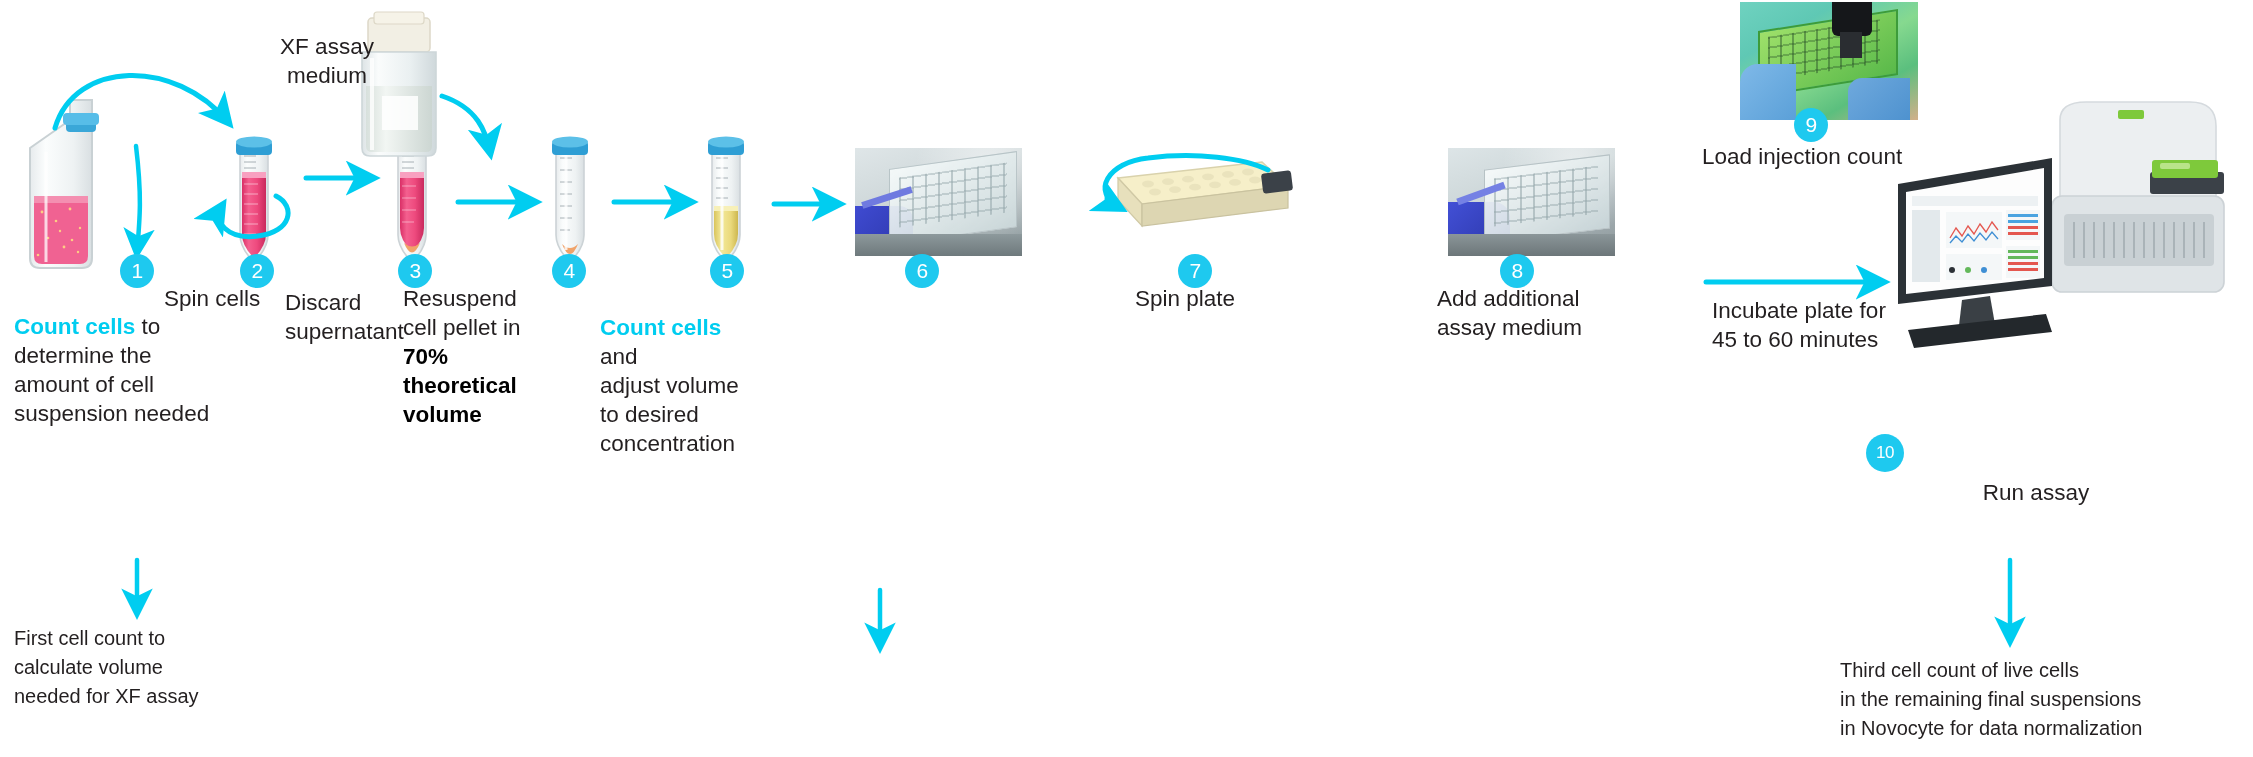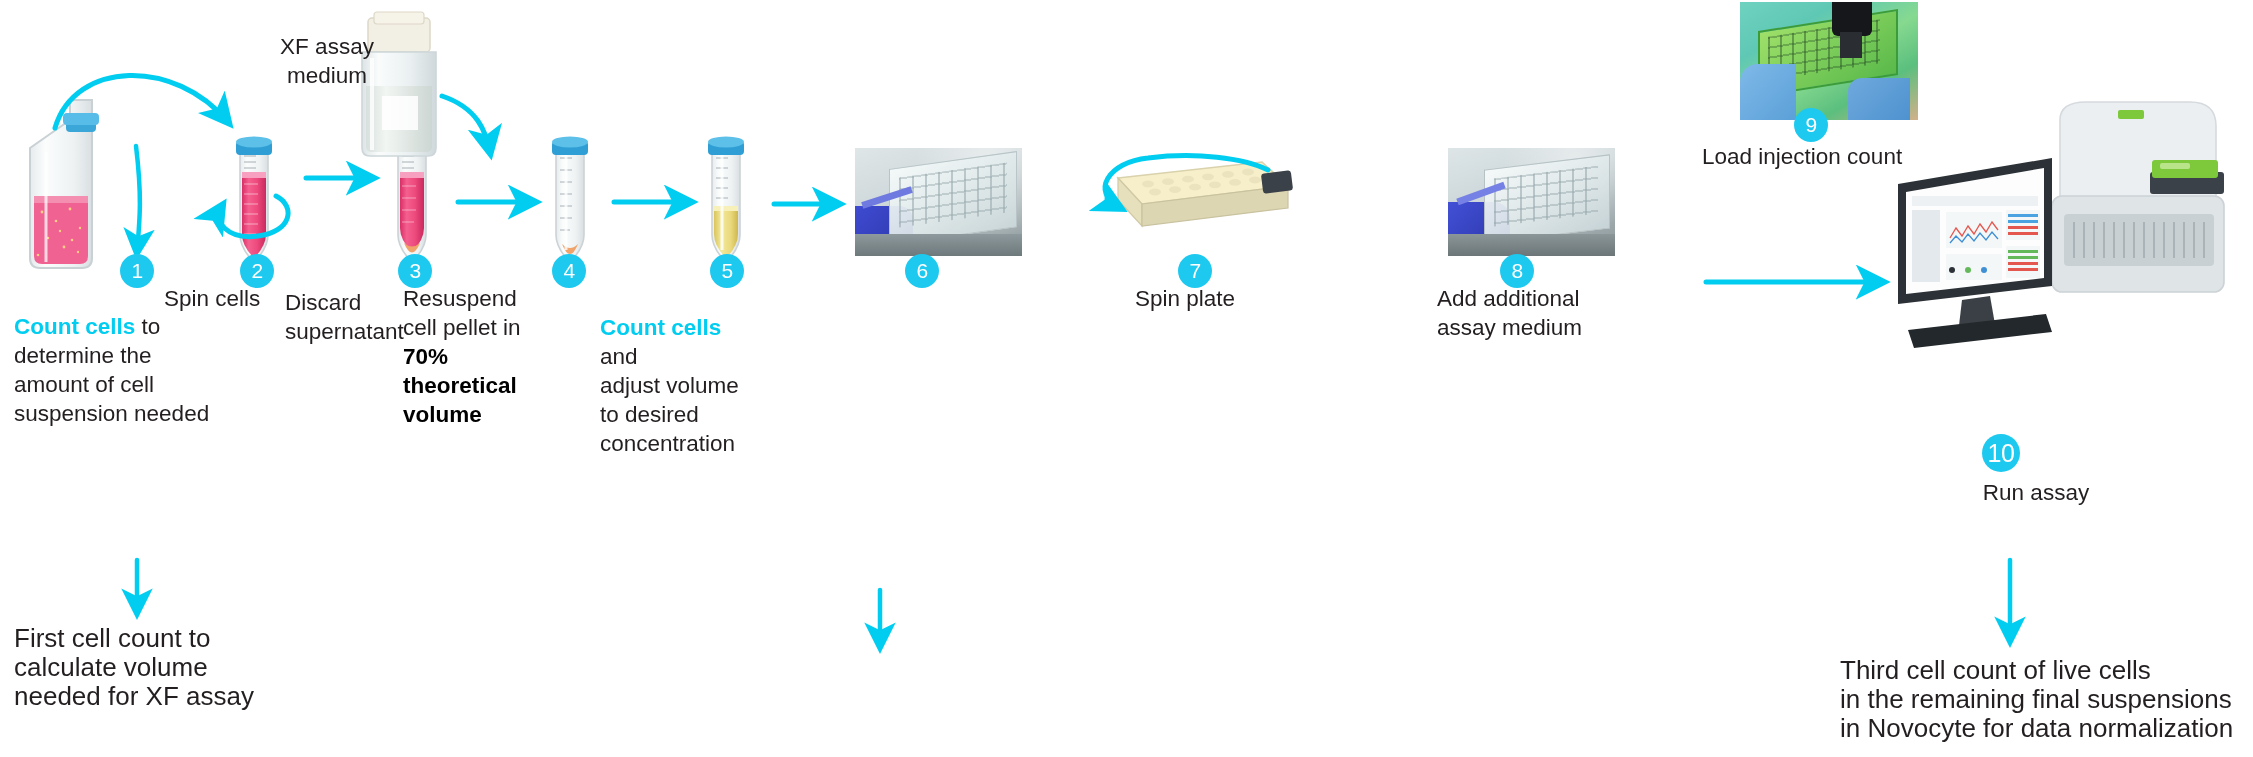--- a/index.html
+++ b/index.html
@@ -38,21 +38,21 @@
     position:absolute;
     font-size:22.5px;
     line-height:29px;
     color:#231f20;
     white-space:pre-line;
   }
   .caption .hl{color:#00cdf0;font-weight:bold;}
   .caption .bd{font-weight:bold;color:#000;}
   .foot{
     position:absolute;
-    font-size:26px;
+    font-size:20px;
     line-height:29px;
     color:#231f20;
     white-space:pre-line;
   }
   .toplabel{
     position:absolute;
     font-size:22.5px;
     line-height:29px;
     color:#231f20;
     text-align:center;
@@ -385,21 +385,21 @@
 
   <div class="badge" style="left:120px;top:254px;">1</div>
   <div class="badge" style="left:240px;top:254px;">2</div>
   <div class="badge" style="left:398px;top:254px;">3</div>
   <div class="badge" style="left:552px;top:254px;">4</div>
   <div class="badge" style="left:710px;top:254px;">5</div>
   <div class="badge" style="left:905px;top:254px;">6</div>
   <div class="badge" style="left:1178px;top:254px;">7</div>
   <div class="badge" style="left:1500px;top:254px;">8</div>
   <div class="badge" style="left:1794px;top:108px;">9</div>
-  <div class="badge wide" style="left:1982px;top:434px;font-size:25px;">10</div>
+  <div class="badge wide" style="left:1866px;top:434px;font-size:17px;">10</div>
 
   <div class="caption" style="left:14px;top:283px;width:200px;">
     <span class="hl">Count cells</span><span> to
 determine the
 amount of cell
 suspension needed</span>
   </div>
 
   <div class="caption" style="left:164px;top:284px;width:130px;">Spin cells</div>
 
@@ -420,20 +420,22 @@
 
   <div class="caption" style="left:1135px;top:284px;width:140px;">Spin plate</div>
 
   <div class="caption" style="left:1437px;top:284px;width:190px;">Add additional
 assay medium</div>
 
   <div class="caption" style="left:1702px;top:142px;width:230px;">Load injection count</div>
 
   <div class="caption" style="left:1966px;top:478px;width:140px;text-align:center;">Run assay</div>
 
+  <div class="caption" style="left:1712px;top:296px;width:250px;">Incubate plate for
+45 to 60 minutes</div>
 
   <div class="foot" style="left:14px;top:624px;width:260px;">First cell count to
 calculate volume
 needed for XF assay</div>
   <div class="foot" style="left:1840px;top:656px;width:420px;">Third cell count of live cells
 in the remaining final suspensions
 in Novocyte for data normalization</div>
 
 </div>
 

